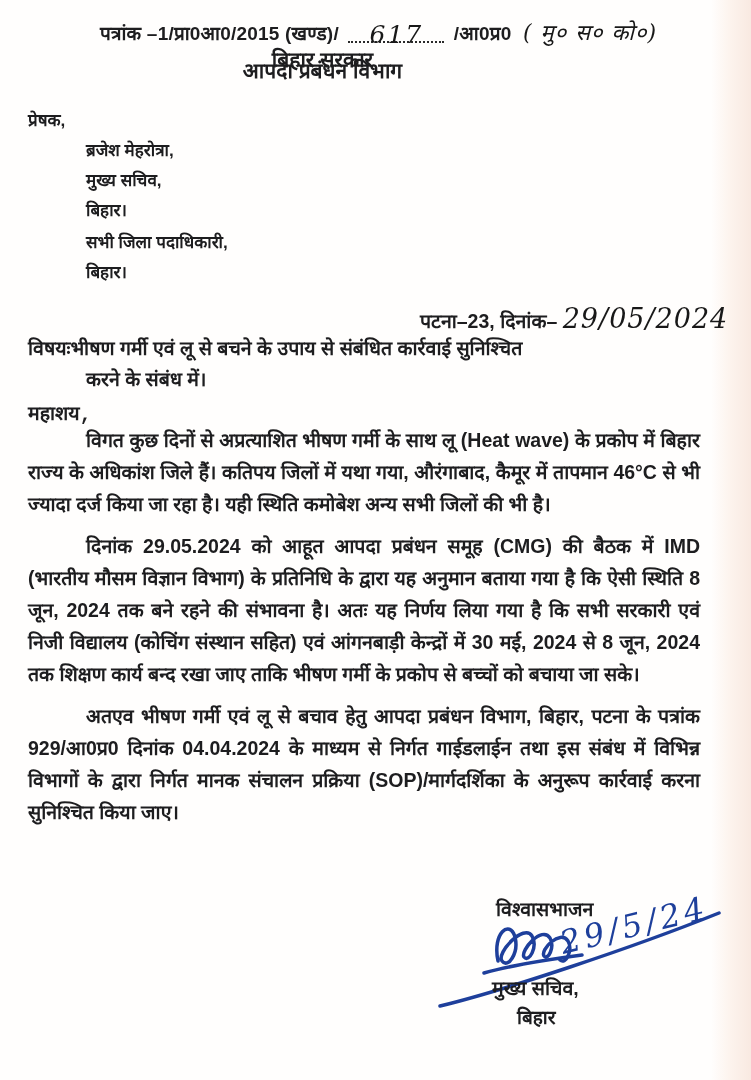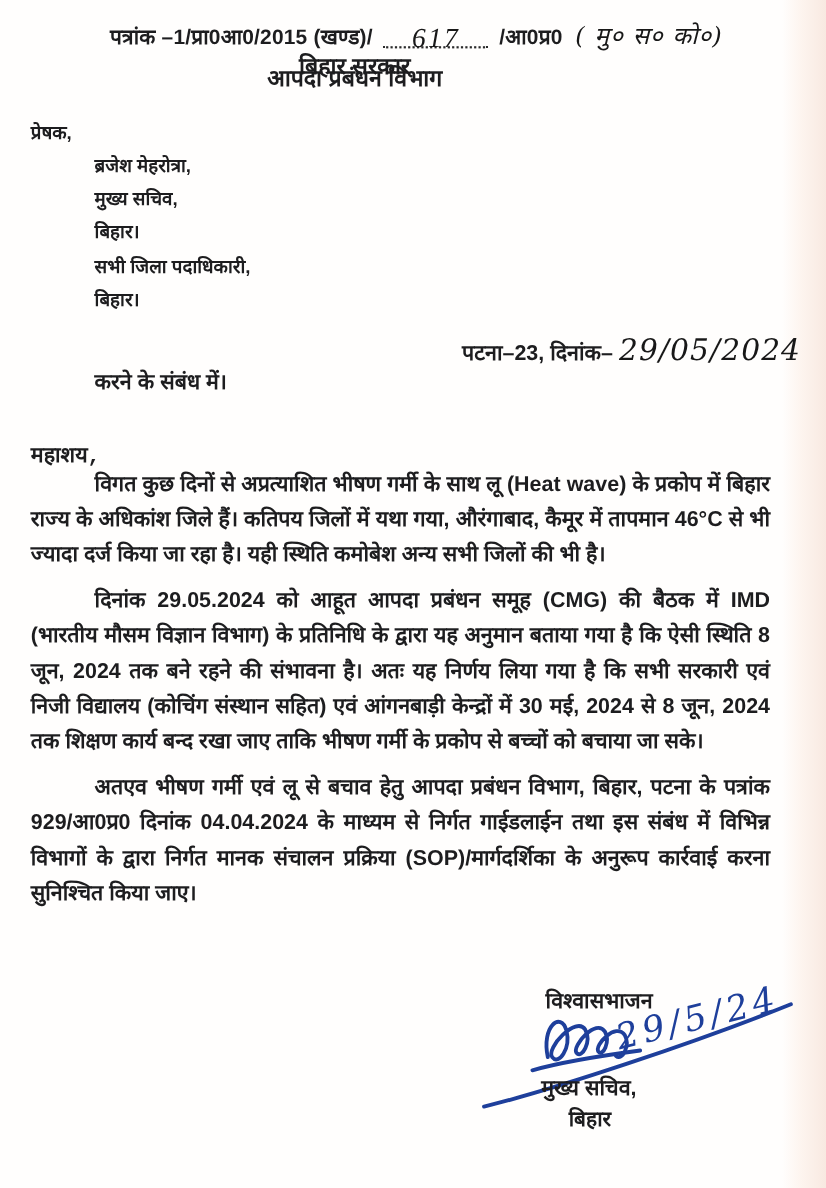--- a/index.html
+++ b/index.html
@@ -29,21 +29,21 @@
   
   .ref-line{
     position:absolute;top:16px;left:100px;
     font-size:19px;white-space:nowrap;letter-spacing:.2px;
   }
   .ref-dotted{
     display:inline-block;min-width:96px;text-align:center;
     border-bottom:2px dotted #2a2a2a;line-height:14px;
     vertical-align:baseline;margin:0 4px;
   }
-  .ref-dotted .hand{font-size:25px;letter-spacing:2px;position:relative;top:3px;font-family:Liberation Serif, serif;}
+  .ref-dotted .hand{font-size:25px;letter-spacing:2px;position:relative;top:3px;}
   .ref-note{font-size:22px;letter-spacing:1px;margin-left:6px;}
   .center-head{position:absolute;left:0;width:645px;text-align:center;font-size:21px;}
   .govt-line{top:45px;}
   .dept-line{top:56px;}
   
   .block{position:absolute;font-size:17px;line-height:30px;}
   .sender{top:106px;left:28px;}
   .recipient{top:228px;left:28px;}
   .indent{padding-left:58px;}
   
@@ -101,20 +101,21 @@
     <div class="indent">सभी जिला पदाधिकारी,</div>
     <div class="indent">बिहार।</div>
   </div>
 
   <div class="dateline printed">
     <span>पटना–23, दिनांक–</span>
     <span class="hand">29/05/2024</span>
   </div>
 
   <div class="subject printed">
+    <div>विषयःभीषण गर्मी एवं लू से बचने के उपाय से संबंधित कार्रवाई सुनिश्चित</div>
     <div class="indent">करने के संबंध में।</div>
   </div>
 
   <div class="salutation printed">महाशय,</div>
 
   <div class="letter-body">
     <p>विगत कुछ दिनों से अप्रत्याशित भीषण गर्मी के साथ लू (Heat wave) के प्रकोप में बिहार राज्य के अधिकांश जिले हैं। कतिपय जिलों में यथा गया, औरंगाबाद, कैमूर में तापमान 46°C से भी ज्यादा दर्ज किया जा रहा है। यही स्थिति कमोबेश अन्य सभी जिलों की भी है।</p>
     <p>दिनांक 29.05.2024 को आहूत आपदा प्रबंधन समूह (CMG) की बैठक में IMD (भारतीय मौसम विज्ञान विभाग) के प्रतिनिधि के द्वारा यह अनुमान बताया गया है कि ऐसी स्थिति 8 जून, 2024 तक बने रहने की संभावना है। अतः यह निर्णय लिया गया है कि सभी सरकारी एवं निजी विद्यालय (कोचिंग संस्थान सहित) एवं आंगनबाड़ी केन्द्रों में 30 मई, 2024 से 8 जून, 2024 तक शिक्षण कार्य बन्द रखा जाए ताकि भीषण गर्मी के प्रकोप से बच्चों को बचाया जा सके।</p>
     <p>अतएव भीषण गर्मी एवं लू से बचाव हेतु आपदा प्रबंधन विभाग, बिहार, पटना के पत्रांक 929/आ0प्र0 दिनांक 04.04.2024 के माध्यम से निर्गत गाईडलाईन तथा इस संबंध में विभिन्न विभागों के द्वारा निर्गत मानक संचालन प्रक्रिया (SOP)/मार्गदर्शिका के अनुरूप कार्रवाई करना सुनिश्चित किया जाए।</p>
   </div>

